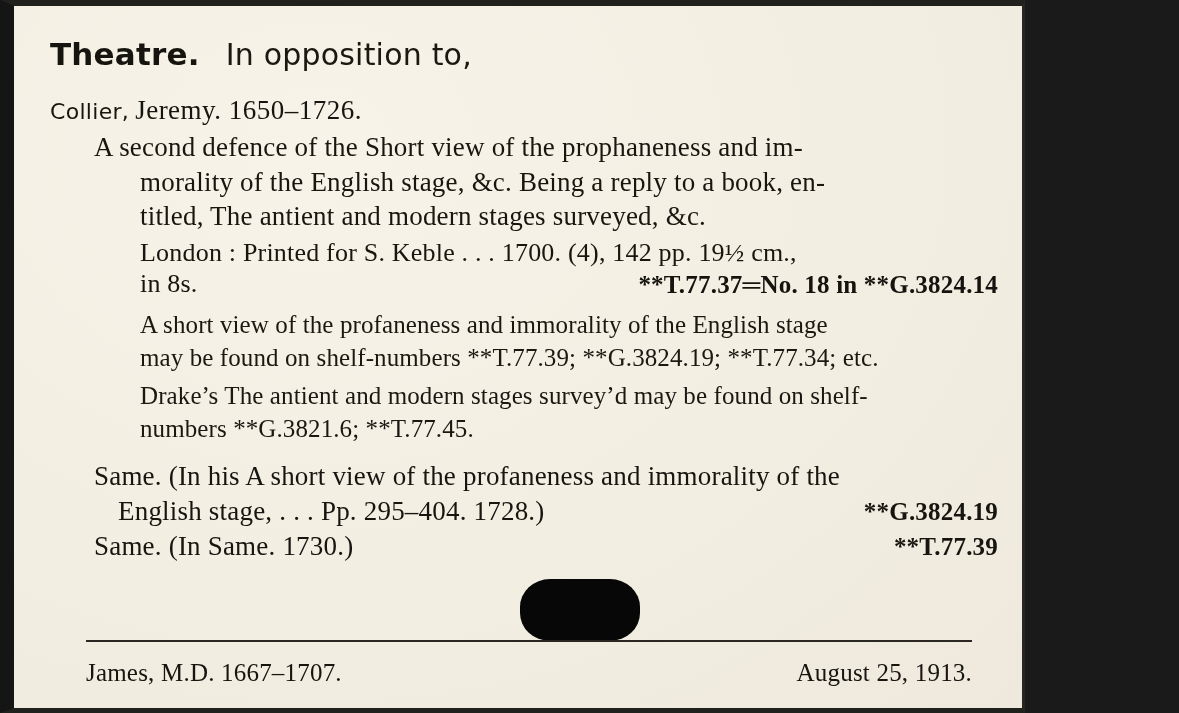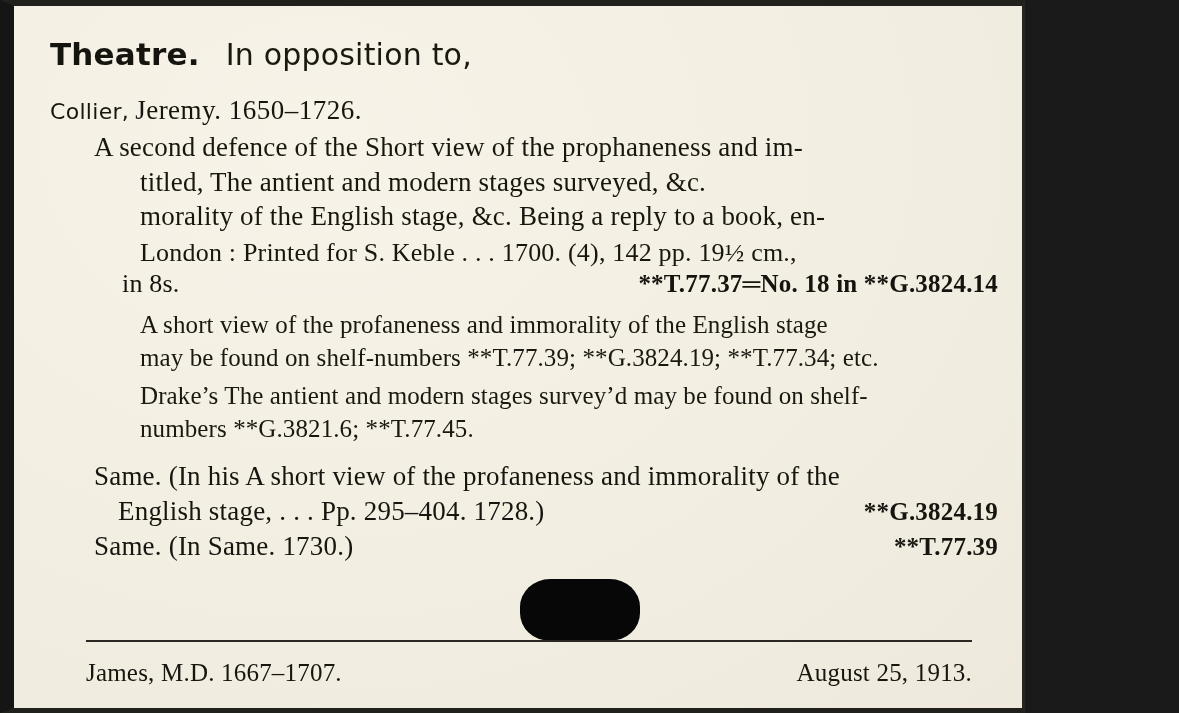--- a/index.html
+++ b/index.html
@@ -103,23 +103,23 @@
   .imprint {
     margin-left: 46px;
     font-size: 26px;
     line-height: 1.3;
     color: #18160f;
     letter-spacing: 0.2px;
     margin-top: 2px;
   }
   .callrow {
     display: flex;
-    align-items: center;
+    align-items: flex-end;
     justify-content: space-between;
-    margin-left: 28px;
+    margin-left: 46px;
     font-size: 26px;
     color: #15130e;
     letter-spacing: 0.2px;
   }
   .callnum {
     font-weight: bold;
     font-size: 25px;
     letter-spacing: 0.2px;
     white-space: nowrap;
   }
@@ -200,22 +200,22 @@
     </div>
 
     <div class="author-line">
       <span class="author-name">Collier,</span><span class="author-rest">Jeremy.  1650–1726.</span>
     </div>
 
     <div class="entry">
 
       <div class="ttl">
         <span>A second defence of the Short view of the prophaneness and im-</span>
+        <span class="hang">morality of the English stage, &amp;c.  Being a reply to a book, en-</span>
         <span class="hang">titled, The antient and modern stages surveyed, &amp;c.</span>
-        <span class="hang">morality of the English stage, &amp;c.  Being a reply to a book, en-</span>
       </div>
 
       <div class="imprint">London : Printed for S. Keble . . . 1700.  (4), 142 pp.  19½ cm.,</div>
 
       <div class="callrow">
         <span>in 8s.</span>
         <span class="callnum">**T.77.37═No. 18 in **G.3824.14</span>
       </div>
 
       <div class="note">

